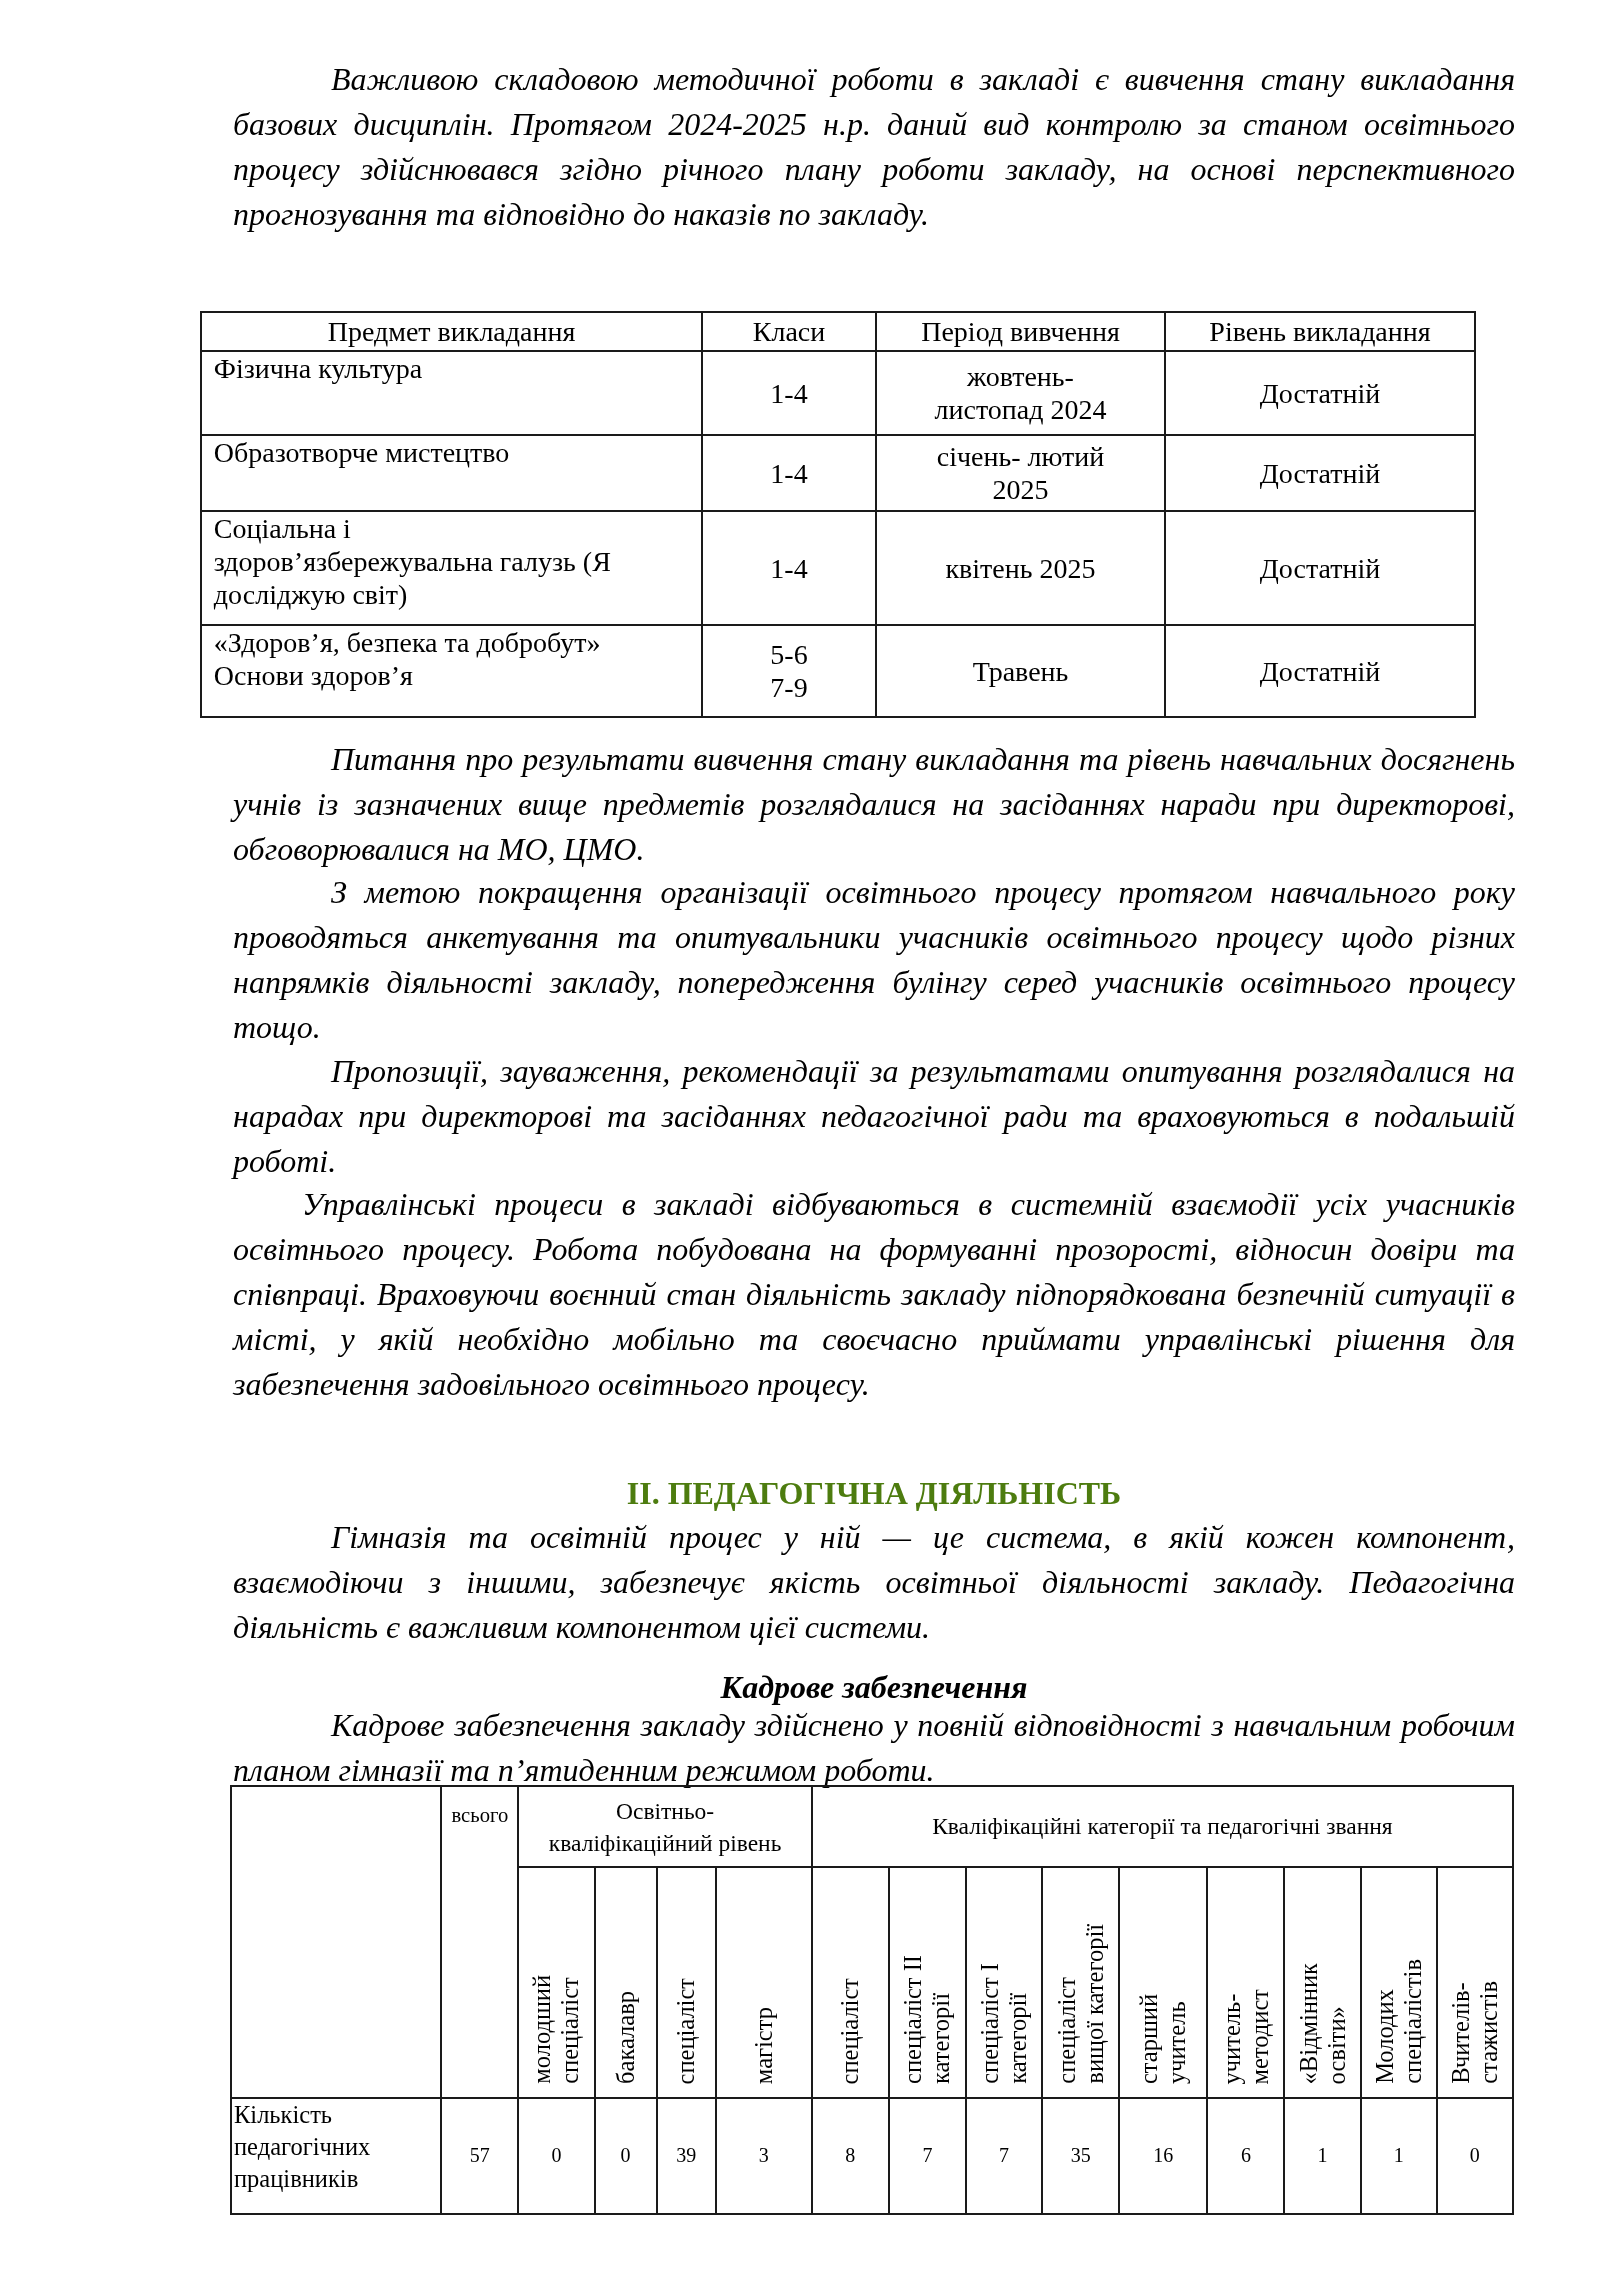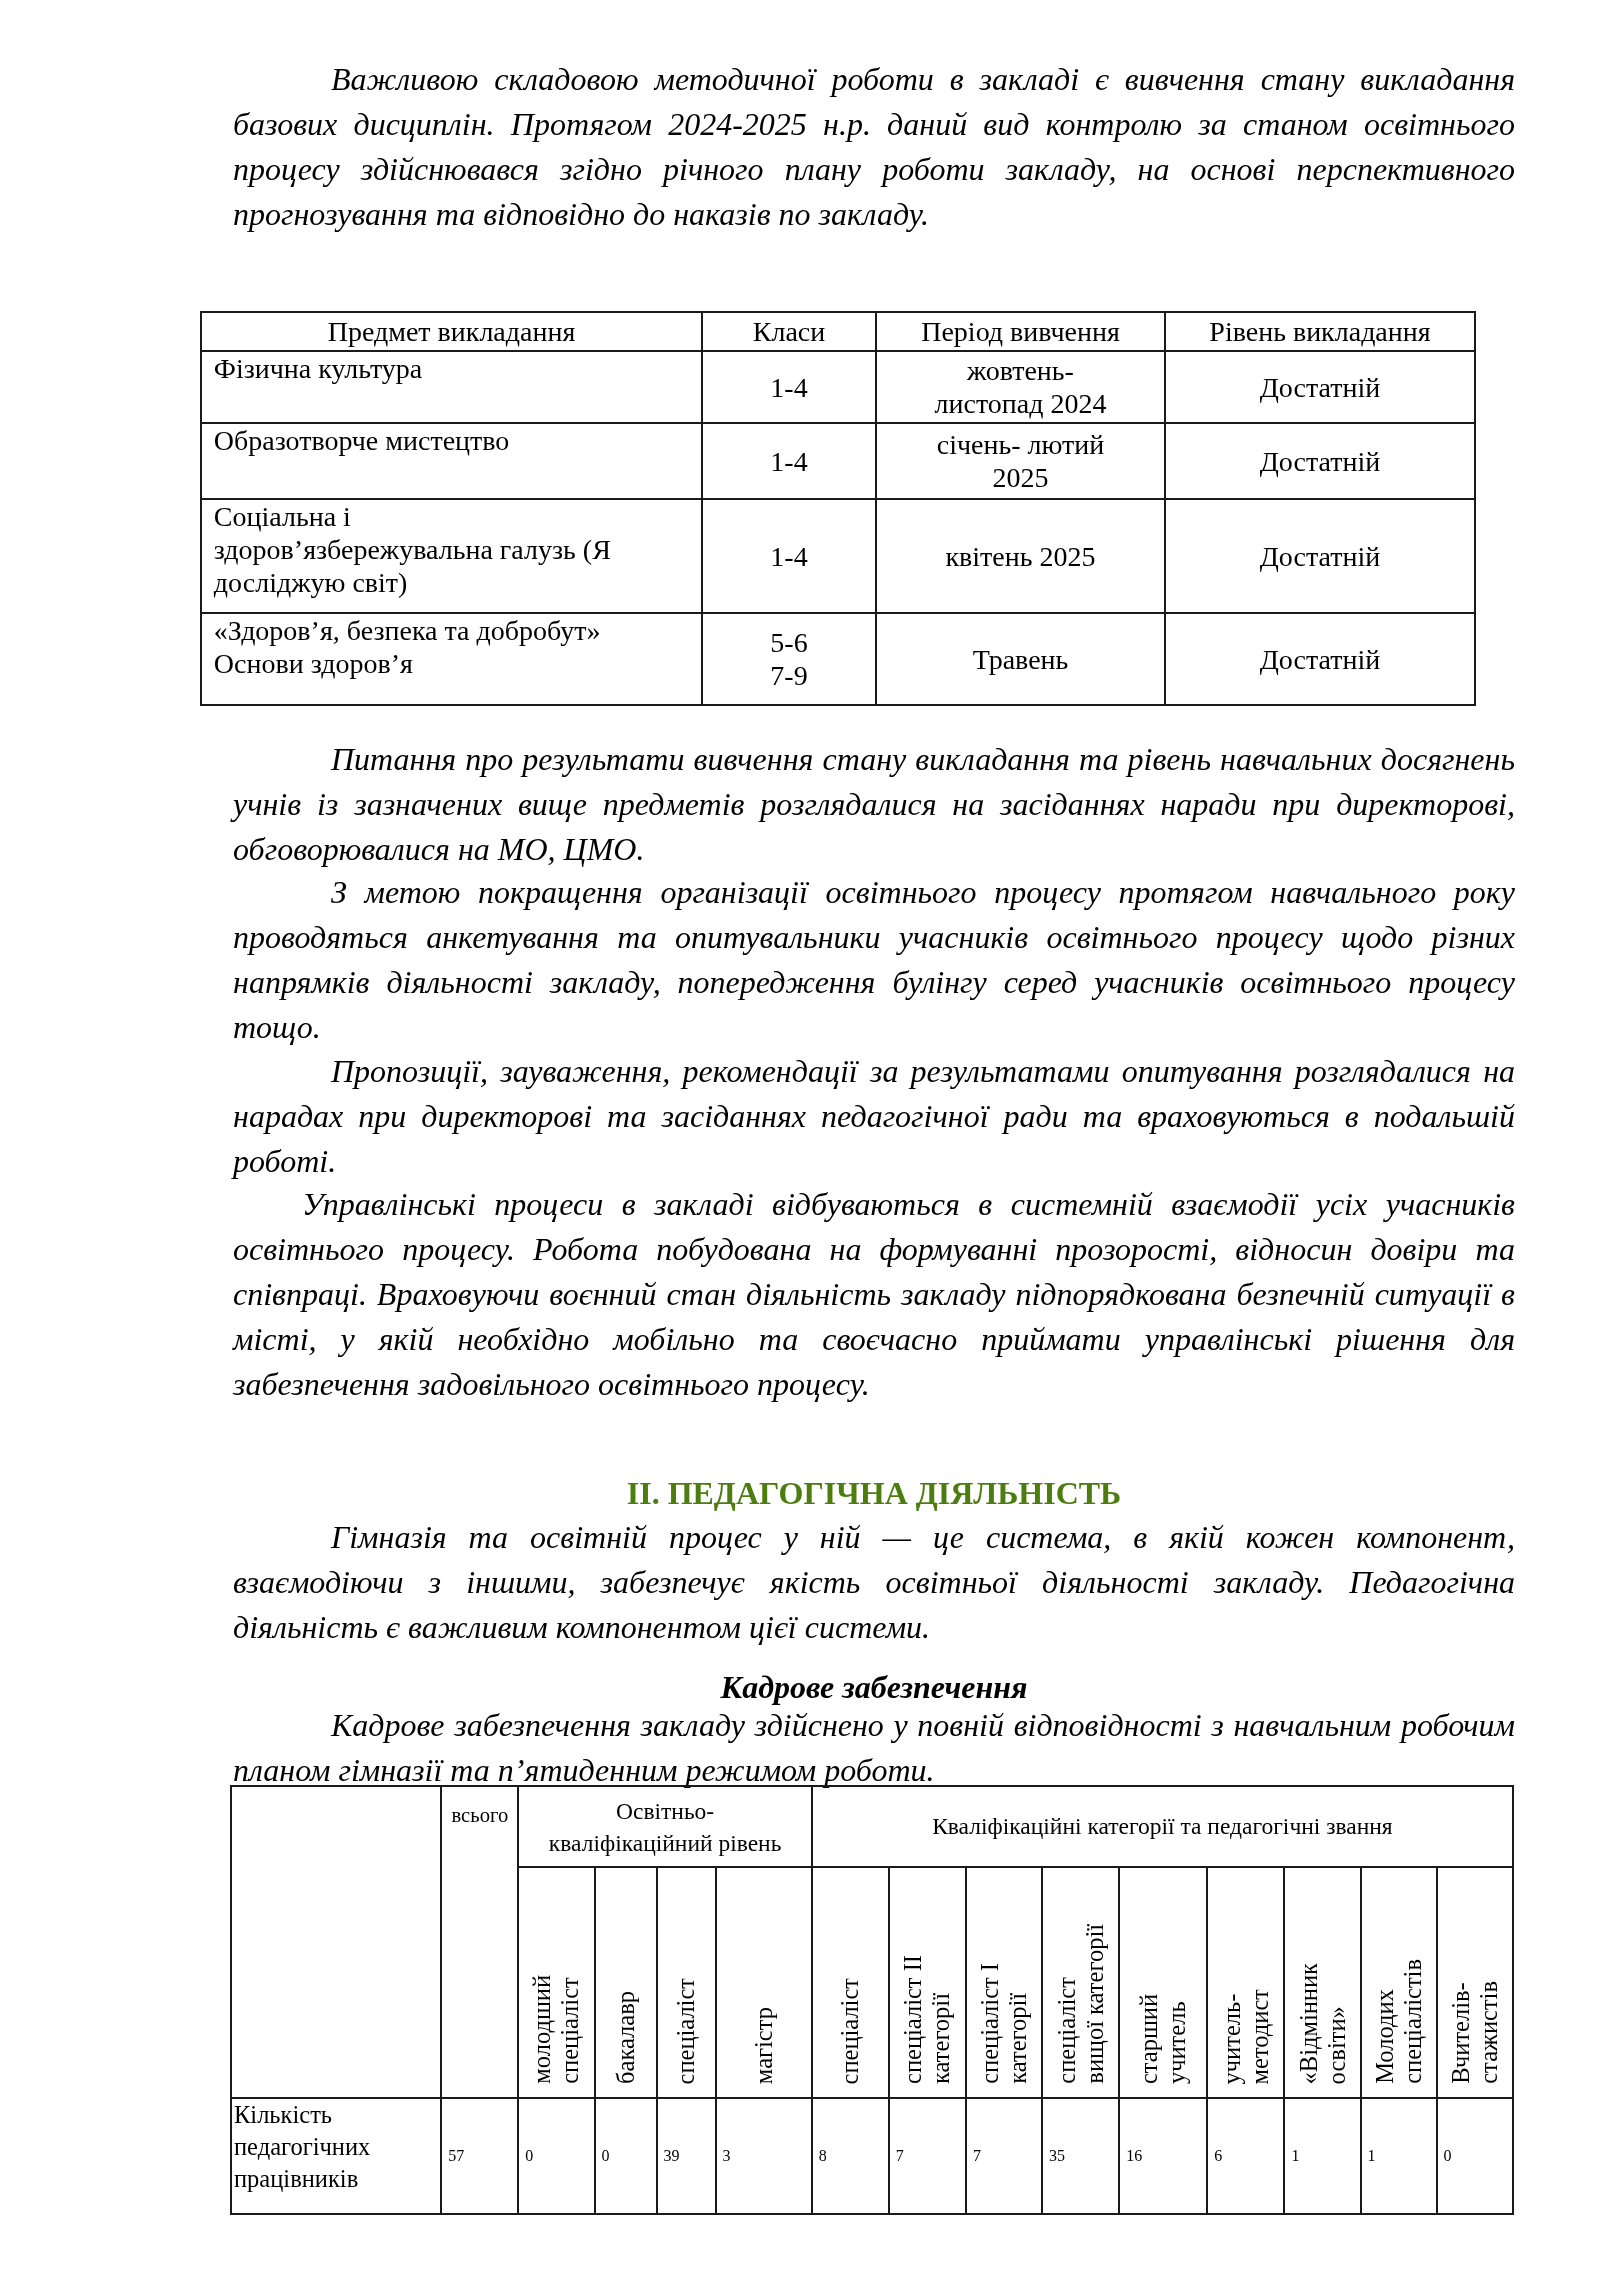--- a/index.html
+++ b/index.html
@@ -18,21 +18,21 @@
   td, th { border: 2px solid #1a1a1a; padding: 0 5.9px; font-weight: normal; vertical-align: middle; }
   #t1 { left: 200px; top: 311px; width: 1274px; font-size: 28px; line-height: 33px; }
   #t1 th { text-align: center; height: 37px; }
   #t1 td { text-align: center; }
   #t1 td.subj { text-align: left; vertical-align: top; padding-left: 11.8px; }
   #t2 { left: 230px; top: 1785px; width: 1284px; font-size: 23.5px; line-height: 29px; }
   #t2 th { text-align: center; margin-top: 44px; }
   #t2 .vert { height: 223px; vertical-align: bottom; padding: 0 0 5.9px 0; }
   .vtext { writing-mode: vertical-rl; transform: rotate(180deg); display: inline-block;
            text-align: left; font-size: 24.5px; line-height: 28px; max-height: 221px; overflow: hidden; white-space: pre-line; }
-  #t2 td { font-size: 16px; }
+  #t2 td { text-align: center; font-size: 20px; }
   #t2 td.rowlabel { text-align: left; vertical-align: top; padding-left: 2px; line-height: 32px; font-size: 24.5px; }
   #t2 th.small { font-size: 20.6px; vertical-align: top; padding: 13.7px 0 0 0; }
 </style>
 </head>
 <body>
 
 <div class="page">
 
   <p class="para i1" style="top:57px;">Важливою складовою методичної роботи в закладі є вивчення стану викладання базових дисциплін. Протягом 2024-2025 н.р. даний вид контролю за станом освітнього процесу здійснювався згідно річного плану роботи закладу, на основі перспективного прогнозування та відповідно до наказів по закладу.</p>
 
@@ -43,21 +43,21 @@
         <col style="width:289px">
         <col style="width:310px">
     </colgroup>
     <tbody>
         <tr style="height:39px">
       <th>Предмет викладання</th>
       <th>Класи</th>
       <th>Період вивчення</th>
       <th>Рівень викладання</th>
     </tr>
-    <tr style="height:72px">
+    <tr style="height:84px">
       <td class="subj" style="white-space:pre-line">Фізична культура</td>
       <td style="white-space:pre-line">1-4</td>
       <td style="white-space:pre-line">жовтень-
 листопад 2024</td>
       <td>Достатній</td>
     </tr>
     <tr style="height:76px">
       <td class="subj" style="white-space:pre-line">Образотворче мистецтво</td>
       <td style="white-space:pre-line">1-4</td>
       <td style="white-space:pre-line">січень- лютий

